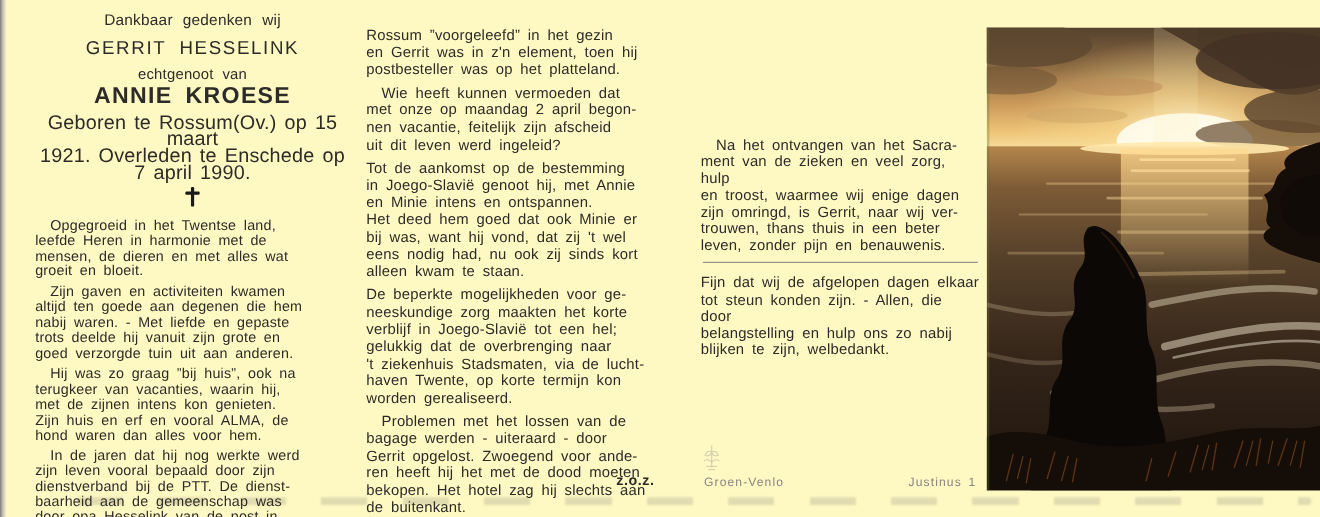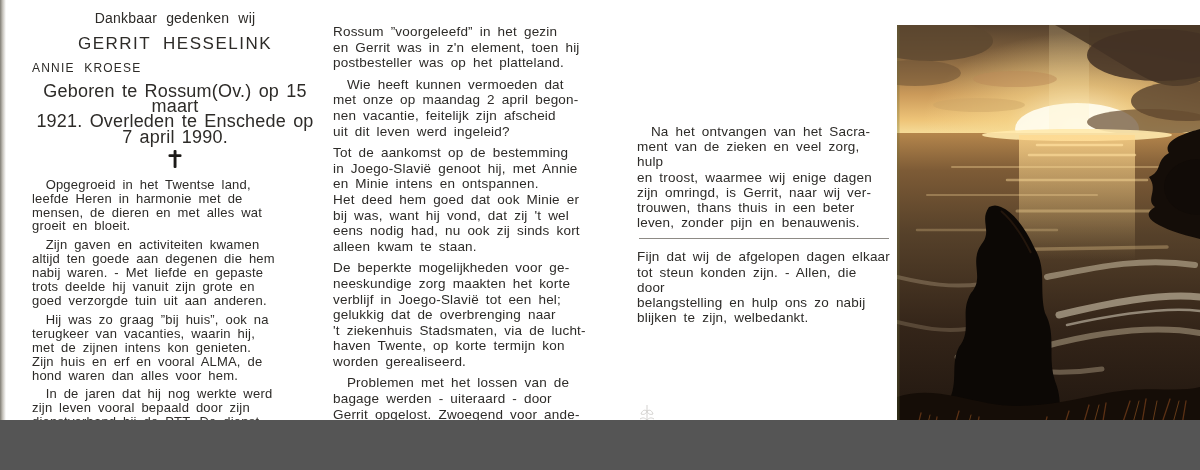--- a/index.html
+++ b/index.html
@@ -1,19 +1,19 @@
 <!DOCTYPE html>
 <html><head>
 <meta charset="utf-8">
 <style>
   html,body{margin:0;padding:0;background:#555;}
   .card{
     position:relative;
-    width:1200px;height:420px;
-    background:#ffffff;
+    width:1200px;height:470px;
+    background:#fef9c3;
     overflow:hidden;
     font-family:"Liberation Sans", sans-serif;
     color:#2d2b28;
   }
   
   .edge-left{
     position:absolute;left:0;top:0;width:6px;height:470px;
     background:linear-gradient(90deg,#807d75 0,#c6c3bc 45%,rgba(198,195,188,0) 100%);
   }
   .edge-bottom{
@@ -26,21 +26,21 @@
   .col{position:absolute;word-spacing:3px;letter-spacing:.2px;}
   .col p{margin:0 0 6px 0;white-space:pre-wrap;}
   .col1{left:32px;top:10px;width:286px;font-size:13px;line-height:13.9px;}
   .col1 p{margin-bottom:5px;}
   .col2{left:333px;top:24px;width:264px;font-size:13.5px;line-height:15.6px;}
   .col3{left:637px;top:124px;width:254px;font-size:13.5px;line-height:15.2px;}
   .intro{text-align:center;font-size:14px;line-height:16px;margin-bottom:8px;word-spacing:5px;}
   .name{font-size:17px;line-height:19px;font-weight:400;text-align:center;
         letter-spacing:1.5px;word-spacing:6px;margin:0 0 7px 0;}
   .relation{text-align:center;font-size:13.5px;line-height:15px;margin-bottom:5px;word-spacing:4px;}
-  .spouse{font-size:12px;line-height:16px;letter-spacing:1.2px;word-spacing:5px;margin-bottom:8px;}
+  .spouse{text-align:center;font-size:21px;line-height:16px;letter-spacing:1.2px;word-spacing:5px;margin-bottom:8px;font-weight:bold;}
   .dates{text-align:center;font-size:18px;line-height:15.2px;white-space:pre-line;word-spacing:2px;}
   .cross-wrap{text-align:center;margin:5px 0 7px 0;}
   .rule{border:none;border-top:1px solid #8d8a85;margin:8px 2px 10px 2px;}
   .signature{text-align:center;margin-top:4px;}
   .sig-name{font-style:italic;font-size:13.5px;line-height:16px;}
   .sig-family{font-size:13.5px;line-height:16px;word-spacing:4px;}
   .zoz{position:absolute;left:505px;top:429px;width:90px;text-align:right;
        font-size:13px;font-weight:bold;letter-spacing:.5px;}
   
   .printer-mark{position:absolute;left:636px;top:403px;opacity:.38;}
@@ -55,20 +55,21 @@
 <body>
 
 <div class="card">
 
   <div class="edge-left"></div>
   <div class="edge-bottom"></div>
 
   <section class="col col1">
     <div class="intro">Dankbaar gedenken wij</div>
     <h1 class="name">GERRIT HESSELINK</h1>
+    <div class="relation">echtgenoot van</div>
     <div class="spouse">ANNIE KROESE</div>
     <div class="dates">Geboren te Rossum(Ov.) op 15 maart
 1921. Overleden te Enschede op
 7 april 1990.</div>
     <div class="cross-wrap">
       <svg width="14" height="18" viewBox="0 0 14 18" aria-hidden="true">
         <rect x="5.6" y="0" width="2.9" height="18" rx="1.1" fill="#1c1a18"></rect>
         <rect x="0.5" y="4.2" width="13" height="2.9" rx="1.1" fill="#1c1a18"></rect>
       </svg>
     </div>

